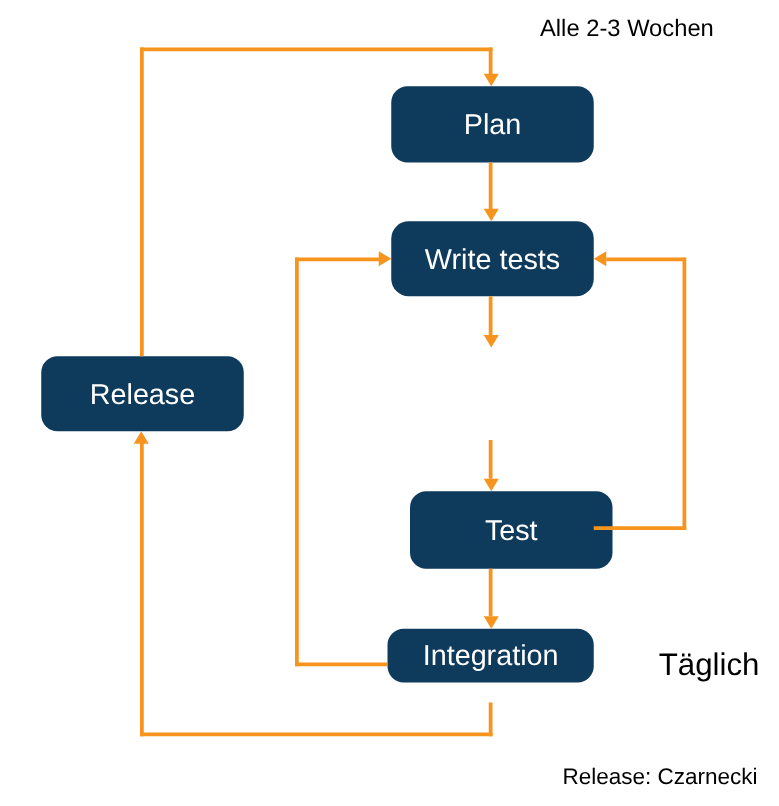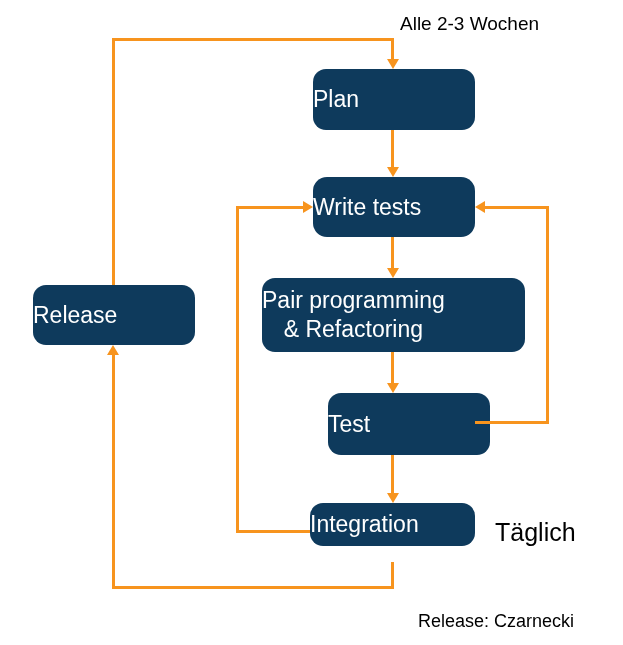--- a/index.html
+++ b/index.html
@@ -8,62 +8,56 @@
     --ink:#000000;
     --boxtext:#ffffff;
   }
   html,body{margin:0;padding:0;background:#ffffff;}
   body{font-family:"Liberation Sans", sans-serif;}
   #stage{
     position:relative;width:623px;height:645px;background:#ffffff;overflow:hidden;
   }
   .node{
     position:absolute;background:var(--navy);color:var(--boxtext);
-    border-radius:13px;display:flex;align-items:center;justify-content:flex-start;
+    border-radius:13px;display:flex;align-items:center;justify-content:center;
     font-size:23px;text-align:center;line-height:29px;
   }
   #node-plan{left:313px;top:69px;width:162px;height:61px;}
   #node-write-tests{left:313px;top:177px;width:162px;height:60px;border-radius:14px;}
   #node-pair{left:262px;top:278px;width:263px;height:74px;}
   #node-test{left:313px;top:393px;width:162px;height:62px;margin-left:15px;}
   #node-integration{left:310px;top:503px;width:165px;height:43px;}
   #node-release{left:33px;top:285px;width:162px;height:60px;}
 
   .seg{position:absolute;background:var(--orange);}
   .head{position:absolute;width:0;height:0;}
   .head-down{border-left:6px solid transparent;border-right:6px solid transparent;border-top:10px solid var(--orange);}
   .head-up{border-left:6px solid transparent;border-right:6px solid transparent;border-bottom:10px solid var(--orange);}
   .head-right{border-top:6px solid transparent;border-bottom:6px solid transparent;border-left:10px solid var(--orange);}
   .head-left{border-top:6px solid transparent;border-bottom:6px solid transparent;border-right:10px solid var(--orange);}
 
-  .note{position:absolute;color:var(--ink);}
+  .note{position:absolute;color:var(--ink);margin-left:32px;}
   #note-cycle{left:400px;top:13px;font-size:19px;}
   #note-daily{left:495px;top:518px;font-size:25px;}
   #note-source{left:418px;top:611px;font-size:18px;}
 </style>
 </head>
 <body>
 
 <div id="stage">
 
   <div class="note" id="note-cycle">Alle 2-3 Wochen</div>
   <div class="note" id="note-daily">Täglich</div>
   <div class="note" id="note-source">Release: Czarnecki</div>
 
   <div class="node" id="node-plan">
     <span>Plan</span>
   </div>
   <div class="node" id="node-write-tests">
     <span>Write tests</span>
-  </div>
-  <div class="node" id="node-pair">
-    <span>
-      <span>Pair programming</span><br>
-      <span>&amp; Refactoring</span>
-    </span>
   </div>
   <div class="node" id="node-test">
     <span>Test</span>
   </div>
   <div class="node" id="node-integration">
     <span>Integration</span>
   </div>
   <div class="node" id="node-release">
     <span>Release</span>
   </div>

